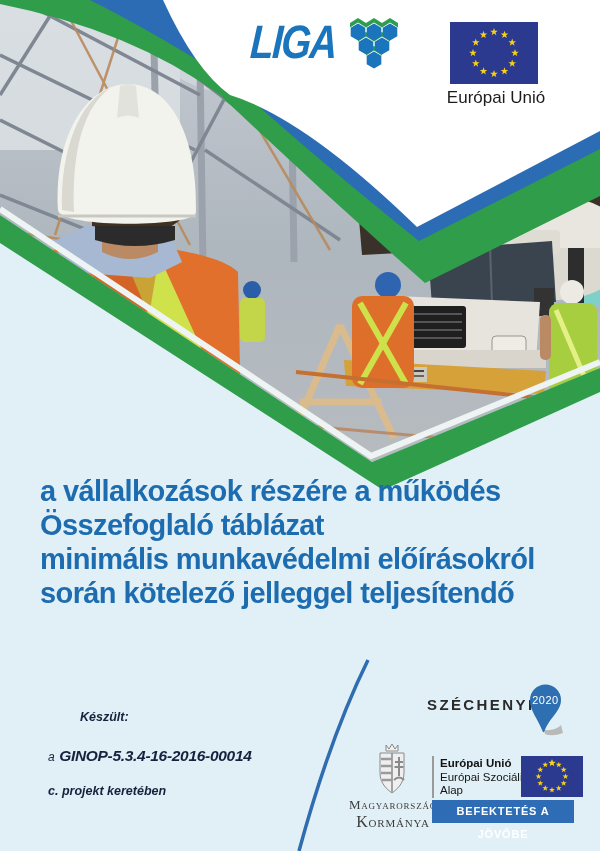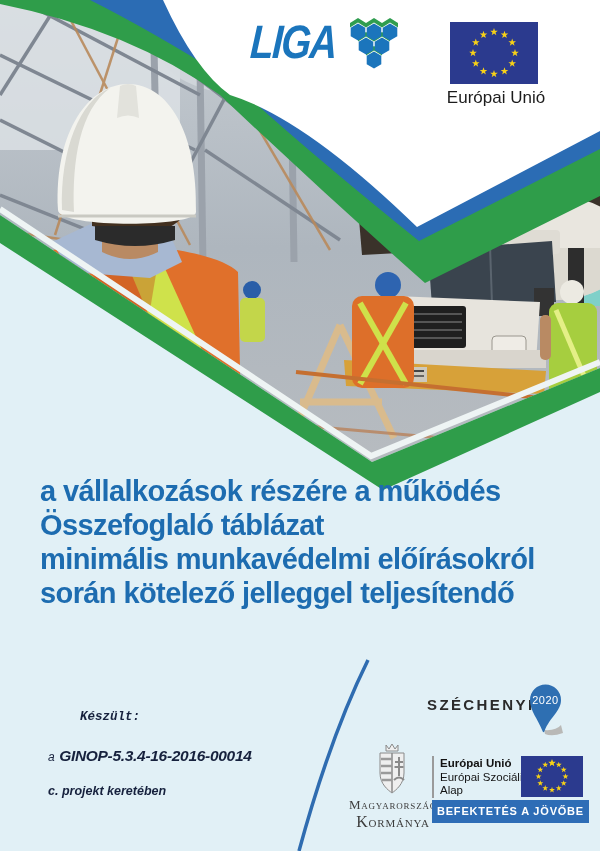--- a/index.html
+++ b/index.html
@@ -30,21 +30,21 @@
 
   
   .title-block {
     position:absolute; left:40px; top:474px; width:552px;
     color:#1d6cb0; font-weight:bold; font-size:29px; line-height:34px;
     letter-spacing:-0.6px; white-space:nowrap;
   }
 
   
   .credits { position:absolute; left:48px; top:710px; width:230px; color:#16213d; }
-  .credits .made { font-size:12.5px; font-weight:bold; font-style:italic;font-family:Liberation Mono, monospace; }
+  .credits .made { font-size:12.5px; font-weight:bold; font-style:italic; }
   .credits .ginop { margin-top:23px; font-style:italic; }
   .credits .ginop .pref { font-size:12px; }
   .credits .ginop .code { font-size:15.5px; font-weight:bold; letter-spacing:-0.3px; }
   .credits .quote { margin-top:3px; font-size:12.5px; font-weight:bold; font-style:italic; line-height:15px; }
   .credits .suffix { margin-top:19px; font-size:12.5px; font-weight:bold; font-style:italic; padding-right:2px; }
 
   
   .szechenyi-text {
     position:absolute; left:427px; top:696px;
     font-size:15px; font-weight:bold; color:#2a2a2a; letter-spacing:2.4px;
@@ -53,21 +53,21 @@
     position:absolute; left:338px; top:797px; width:110px; text-align:center;
     font-family:"Liberation Serif", serif; font-variant:small-caps; color:#3d3d3d;
   }
   .gov-text .l1 { font-size:13px; letter-spacing:0.8px; }
   .gov-text .l2 { font-size:16px; letter-spacing:0.8px; }
   .esf-divider { position:absolute; left:432px; top:756px; width:2px; height:42px; background:#9a9a9a; }
   .esf-text { position:absolute; left:440px; top:757px; color:#121212; font-size:11.5px; line-height:13.5px; }
   .esf-text .b { font-weight:bold; }
   .eu-flag-small { position:absolute; left:521px; top:756px; }
   .banner {
-    position:absolute; left:432px; top:800px; width:157px; height:23px;
+    position:absolute; left:432px; top:800px; width:142px; height:23px;
     background:#2e6db6; color:#ffffff; font-size:11px; font-weight:bold;
     letter-spacing:0.8px; text-align:center; line-height:23px;
   }
 </style>
 </head>
 <body>
 
 <div class="page">
 
   <svg class="abs" style="left:0;top:0;" width="600" height="500" viewBox="0 0 600 500">

